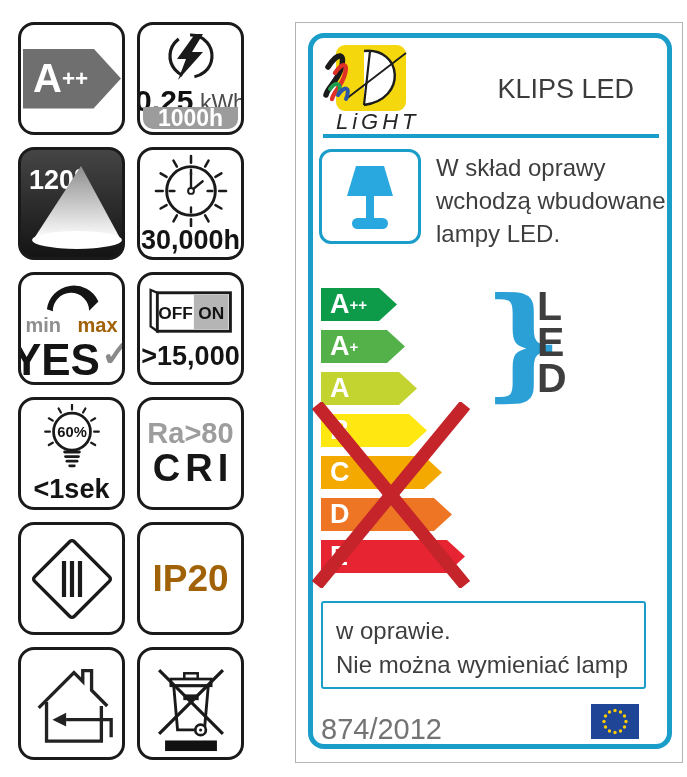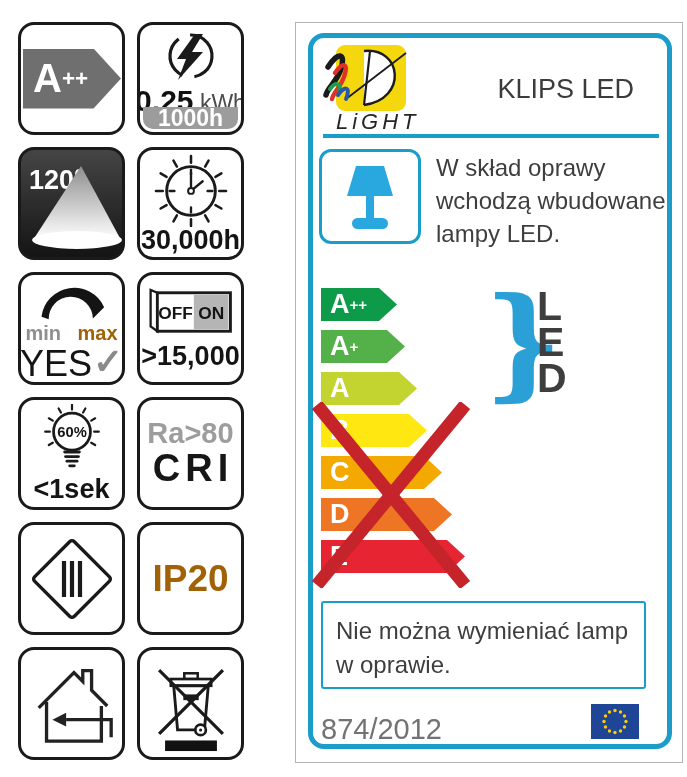--- a/index.html
+++ b/index.html
@@ -30,21 +30,21 @@
   .beam-icon{background:linear-gradient(#454545,#141414);}
   .beam-label{position:absolute;left:8px;top:15px;color:#fff;font-size:27px;font-weight:700;}
 
   
   .big-val{font-size:27px;font-weight:700;color:#141414;line-height:1;}
 
   
   .minmax-row{width:92px;display:flex;justify-content:space-between;font-size:20px;font-weight:700;margin-top:2px;}
   .min-t{color:#8f8f8f;} .max-t{color:#a16207;}
   .yes-row{display:flex;align-items:flex-start;line-height:1;margin-top:1px;}
-  .yes-t{font-size:36px;font-weight:400;color:#141414;}
+  .yes-t{font-size:44px;font-weight:700;color:#141414;}
   .check-t{font-size:36px;font-weight:700;color:#8a8a8a;margin-left:1px;margin-top:-2px;}
 
   
   .ra-t{font-size:29px;font-weight:700;color:#9d9d9d;line-height:1.05;}
   .cri-t{font-size:38px;font-weight:700;color:#161616;letter-spacing:5px;margin-left:5px;line-height:1.05;text-align:center;}
   .ip-t{font-size:37px;font-weight:700;color:#a16207;}
 
   
   .panel{position:absolute;left:295px;top:22px;width:388px;height:741px;border:1px solid #b4b4b4;
     box-sizing:border-box;background:#fff;}
@@ -299,22 +299,22 @@
 
     <div class="brace">}</div>
     <div class="led-col">
       <div>L</div>
       <div>E</div>
       <div>D</div>
     </div>
   </div>
 
   <div class="note-box">
+    <div>w oprawie.</div>
     <div>Nie można wymieniać lamp</div>
-    <div>w oprawie.</div>
   </div>
 
   <div class="regulation">874/2012</div>
 
   <svg class="eu-flag" width="48" height="35" viewBox="0 0 48 35">
     <rect x="0" y="0" width="48" height="35" fill="#1e4596"></rect>
     <g fill="#ffcc00">
       <circle cx="24" cy="6.5" r="1.7"></circle>
         <circle cx="29.5" cy="8" r="1.7"></circle>
         <circle cx="33.5" cy="12" r="1.7"></circle>

